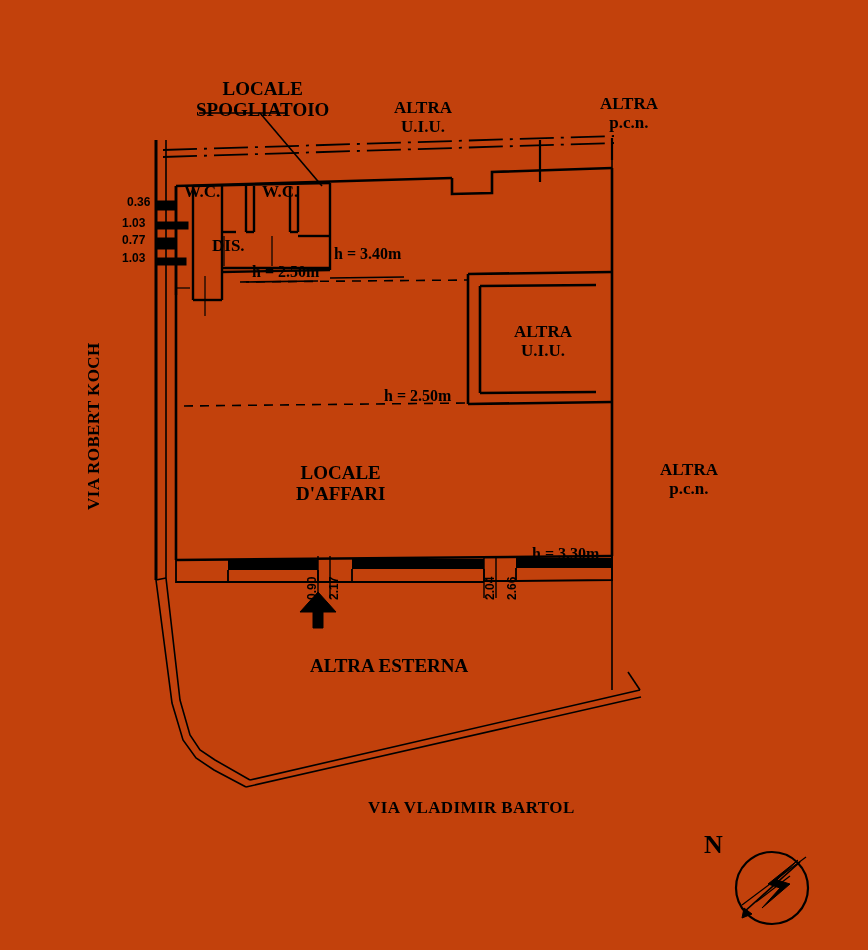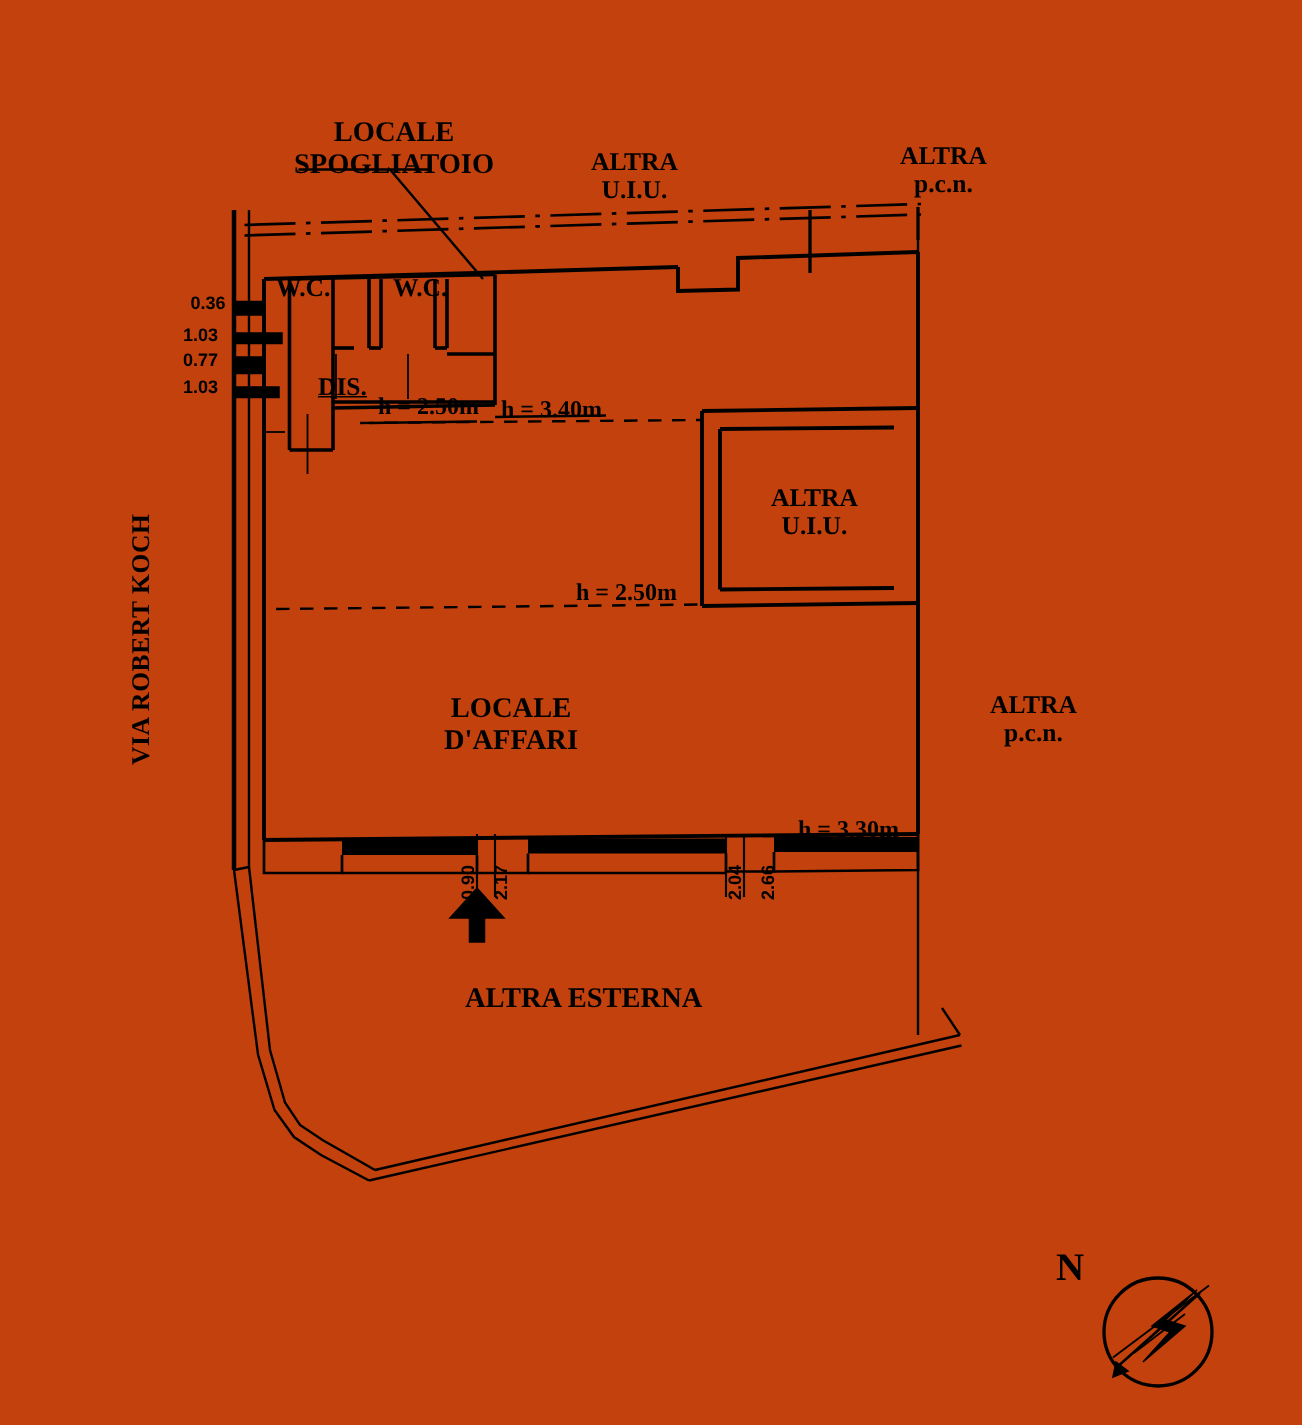--- a/index.html
+++ b/index.html
@@ -209,30 +209,30 @@
   <div class="lbl t-mid ctr" style="left:394px; top:98px;">ALTRA
 U.I.U.</div>
 
   <div class="lbl t-mid ctr" style="left:600px; top:94px;">ALTRA
 p.c.n.</div>
 
   <div class="lbl t-mid" style="left:184px; top:182px;">W.C.</div>
 
   <div class="lbl t-mid" style="left:262px; top:182px;">W.C.</div>
 
-  <div class="lbl t-mid" style="left:212px; top:248px;text-decoration:underline;">DIS.</div>
+  <div class="lbl t-mid" style="left:212px; top:236px;">DIS.</div>
 
   <div class="lbl t-dim" style="left:111px; top:196px;margin-left:16px;">0.36</div>
   <div class="lbl t-dim" style="left:122px; top:217px;">1.03</div>
   <div class="lbl t-dim" style="left:122px; top:234px;">0.77</div>
   <div class="lbl t-dim" style="left:122px; top:252px;">1.03</div>
 
   <div class="lbl t-tiny" style="left:252px; top:263px;">h = 2.50m</div>
 
-  <div class="lbl t-tiny" style="left:334px; top:265px;">h = 3.40m</div>
+  <div class="lbl t-tiny" style="left:334px; top:245px;">h = 3.40m</div>
 
   <div class="lbl t-tiny" style="left:384px; top:387px;">h = 2.50m</div>
 
   <div class="lbl t-tiny" style="left:532px; top:545px;">h = 3.30m</div>
 
   <div class="lbl t-mid ctr" style="left:514px; top:322px;">ALTRA
 U.I.U.</div>
 
   <div class="lbl t-mid ctr" style="left:660px; top:460px;">ALTRA
 p.c.n.</div>
@@ -242,16 +242,17 @@
 
   <div class="lbl t-big" style="left:310px; top:655px;">ALTRA ESTERNA</div>
 
   <div class="lbl t-dim rot90" style="left:306px; top:600px;">0.90</div>
   <div class="lbl t-dim rot90" style="left:328px; top:600px;">2.17</div>
   <div class="lbl t-dim rot90" style="left:484px; top:600px;">2.04</div>
   <div class="lbl t-dim rot90" style="left:506px; top:600px;">2.66</div>
 
   <div class="lbl t-mid serif-caps rot90" style="left:84px; top:510px;">VIA ROBERT KOCH</div>
 
+  <div class="lbl t-mid serif-caps" style="left:368px; top:798px;">VIA VLADIMIR BARTOL</div>
 
   <div class="lbl" style="left:704px; top:830px; font-size:26px; font-weight:700;">N</div>
 
 </div>
 
 </body></html>

